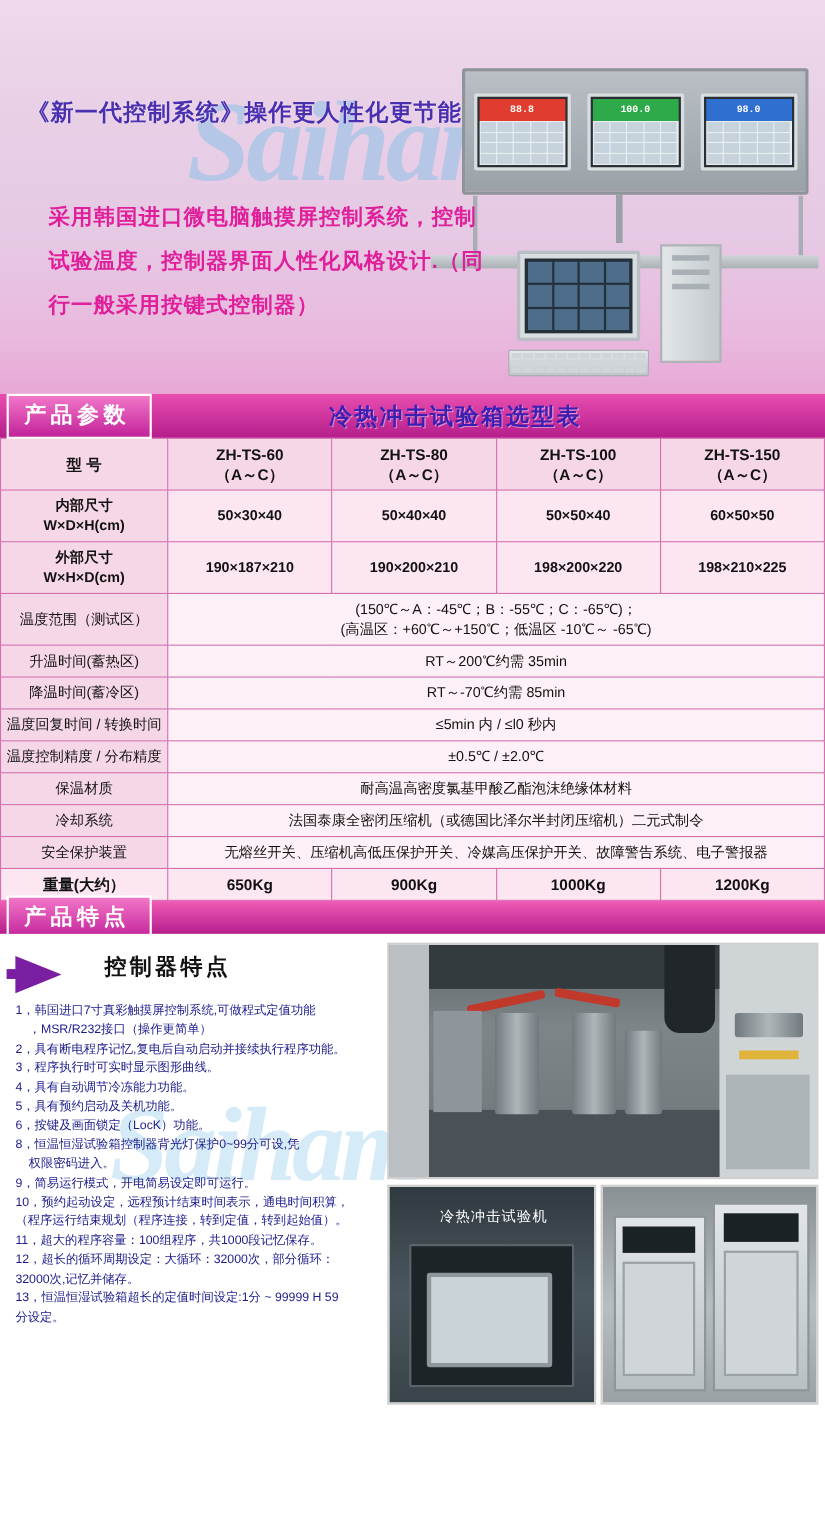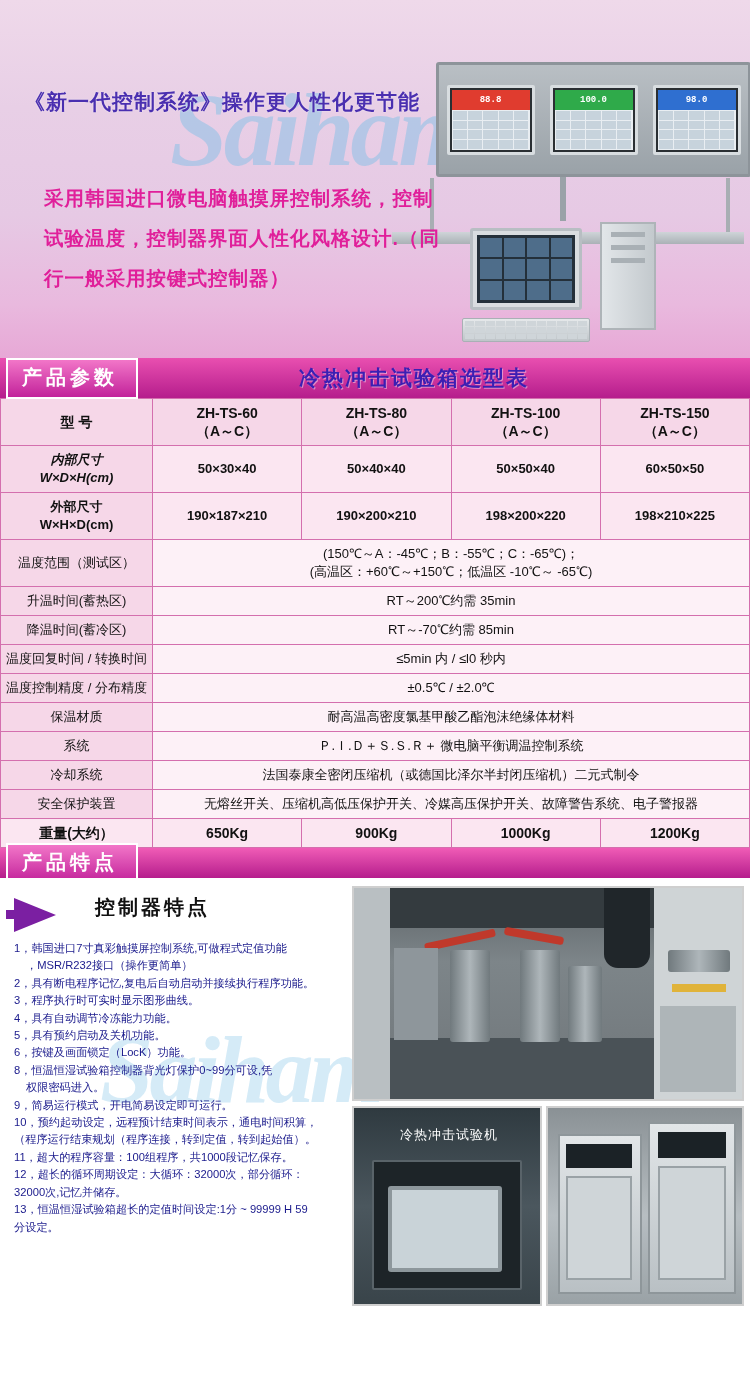--- a/index.html
+++ b/index.html
@@ -52,21 +52,21 @@
     font-weight: bold;
     letter-spacing: 1px;
   }
 
   
   .monitors {
     position:absolute; left: 420px; top: 62px; width: 315px; height: 115px;
     background: linear-gradient(180deg,#b9bfc4,#9aa2a8);
     border: 3px solid #8d949a;
     border-radius: 3px;
-    display: flex; align-items: center; justify-content: space-around; margin-left: 16px;
+    display: flex; align-items: center; justify-content: space-around;
   }
   .mon {
     width: 88px; height: 70px; background:#2a2f33; border:3px solid #d8dde0; border-radius:2px;
     display:flex; flex-direction:column; padding:2px;
   }
   .mon-screen { flex:1; border-radius:1px; display:flex; flex-direction:column; }
   .mon-top { height: 34%; display:flex; }
   .mon-val { flex:1; display:flex; align-items:center; justify-content:center; font-size:9px; font-weight:bold; color:#fff; font-family:"Liberation Mono", monospace; }
   .mon-grid { flex:1; background:#e9eef2; display:grid; grid-template-columns:repeat(5,1fr); grid-template-rows:repeat(4,1fr); gap:1px; padding:1px; }
   .mon-grid div { background:#c7d3dc; }
@@ -403,21 +403,21 @@
         <td style="white-space: pre-line;">ZH-TS-60
 （A～C）</td>
         <td style="white-space: pre-line;">ZH-TS-80
 （A～C）</td>
         <td style="white-space: pre-line;">ZH-TS-100
 （A～C）</td>
         <td style="white-space: pre-line;">ZH-TS-150
 （A～C）</td>
       </tr>
       <tr class="dim">
-        <td class="lbl" style="white-space: pre-line; font-style: italic;">内部尺寸
+        <td class="lbl" style="white-space: pre-line;">内部尺寸
 W×D×H(cm)</td>
         <td>50×30×40</td>
         <td>50×40×40</td>
         <td>50×50×40</td>
         <td>60×50×50</td>
       </tr>
       <tr class="dim">
         <td class="lbl" style="white-space: pre-line;">外部尺寸
 W×H×D(cm)</td>
         <td>190×187×210</td>
@@ -442,24 +442,20 @@
         <td class="lbl">温度回复时间 / 转换时间</td>
         <td class="wide" colspan="4">≤5min 内 / ≤l0 秒内</td>
       </tr>
       <tr>
         <td class="lbl">温度控制精度 / 分布精度</td>
         <td class="wide" colspan="4">±0.5℃ / ±2.0℃</td>
       </tr>
       <tr>
         <td class="lbl">保温材质</td>
         <td class="wide" colspan="4">耐高温高密度氯基甲酸乙酯泡沫绝缘体材料</td>
-      </tr>
-      <tr>
-        <td class="lbl">系统</td>
-        <td class="wide" colspan="4">Ｐ.Ｉ.Ｄ＋Ｓ.Ｓ.Ｒ＋ 微电脑平衡调温控制系统</td>
       </tr>
       <tr>
         <td class="lbl">冷却系统</td>
         <td class="wide" colspan="4">法国泰康全密闭压缩机（或德国比泽尔半封闭压缩机）二元式制令</td>
       </tr>
       <tr>
         <td class="lbl">安全保护装置</td>
         <td class="wide" colspan="4">无熔丝开关、压缩机高低压保护开关、冷媒高压保护开关、故障警告系统、电子警报器</td>
       </tr>
       <tr class="weight">

